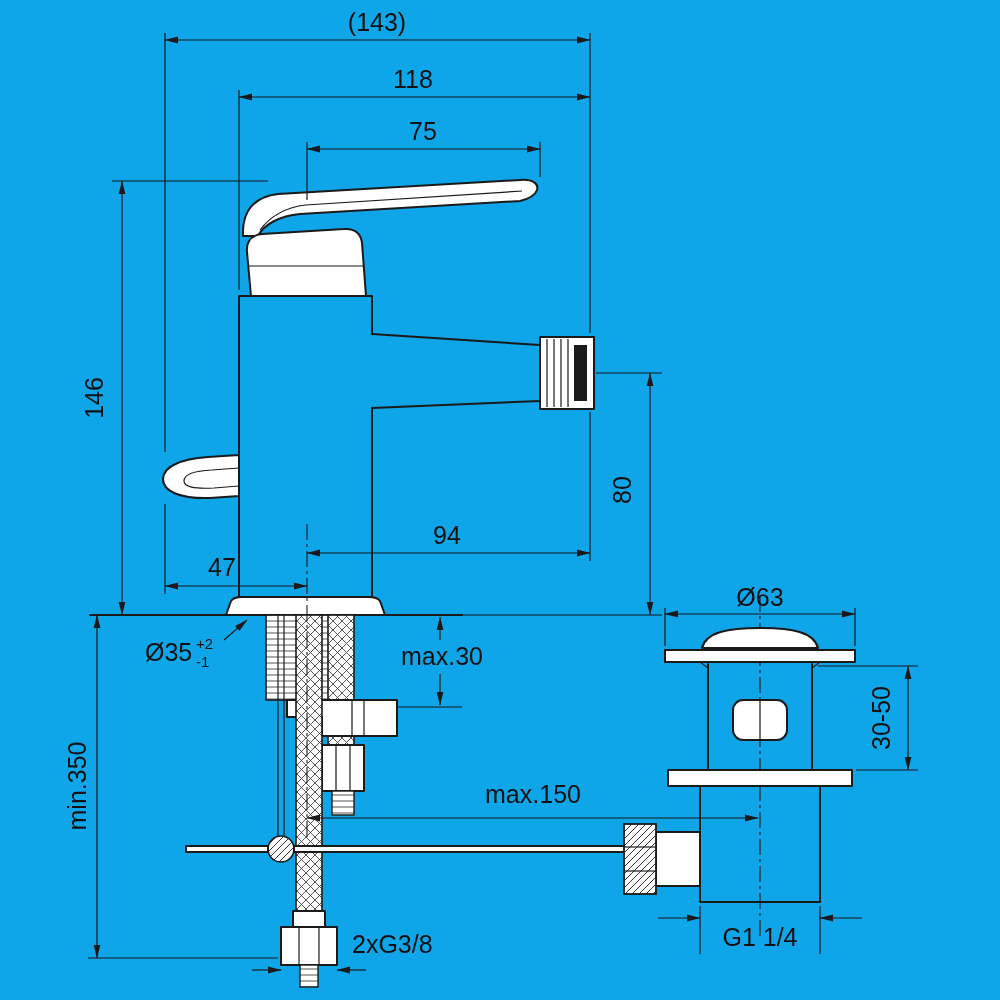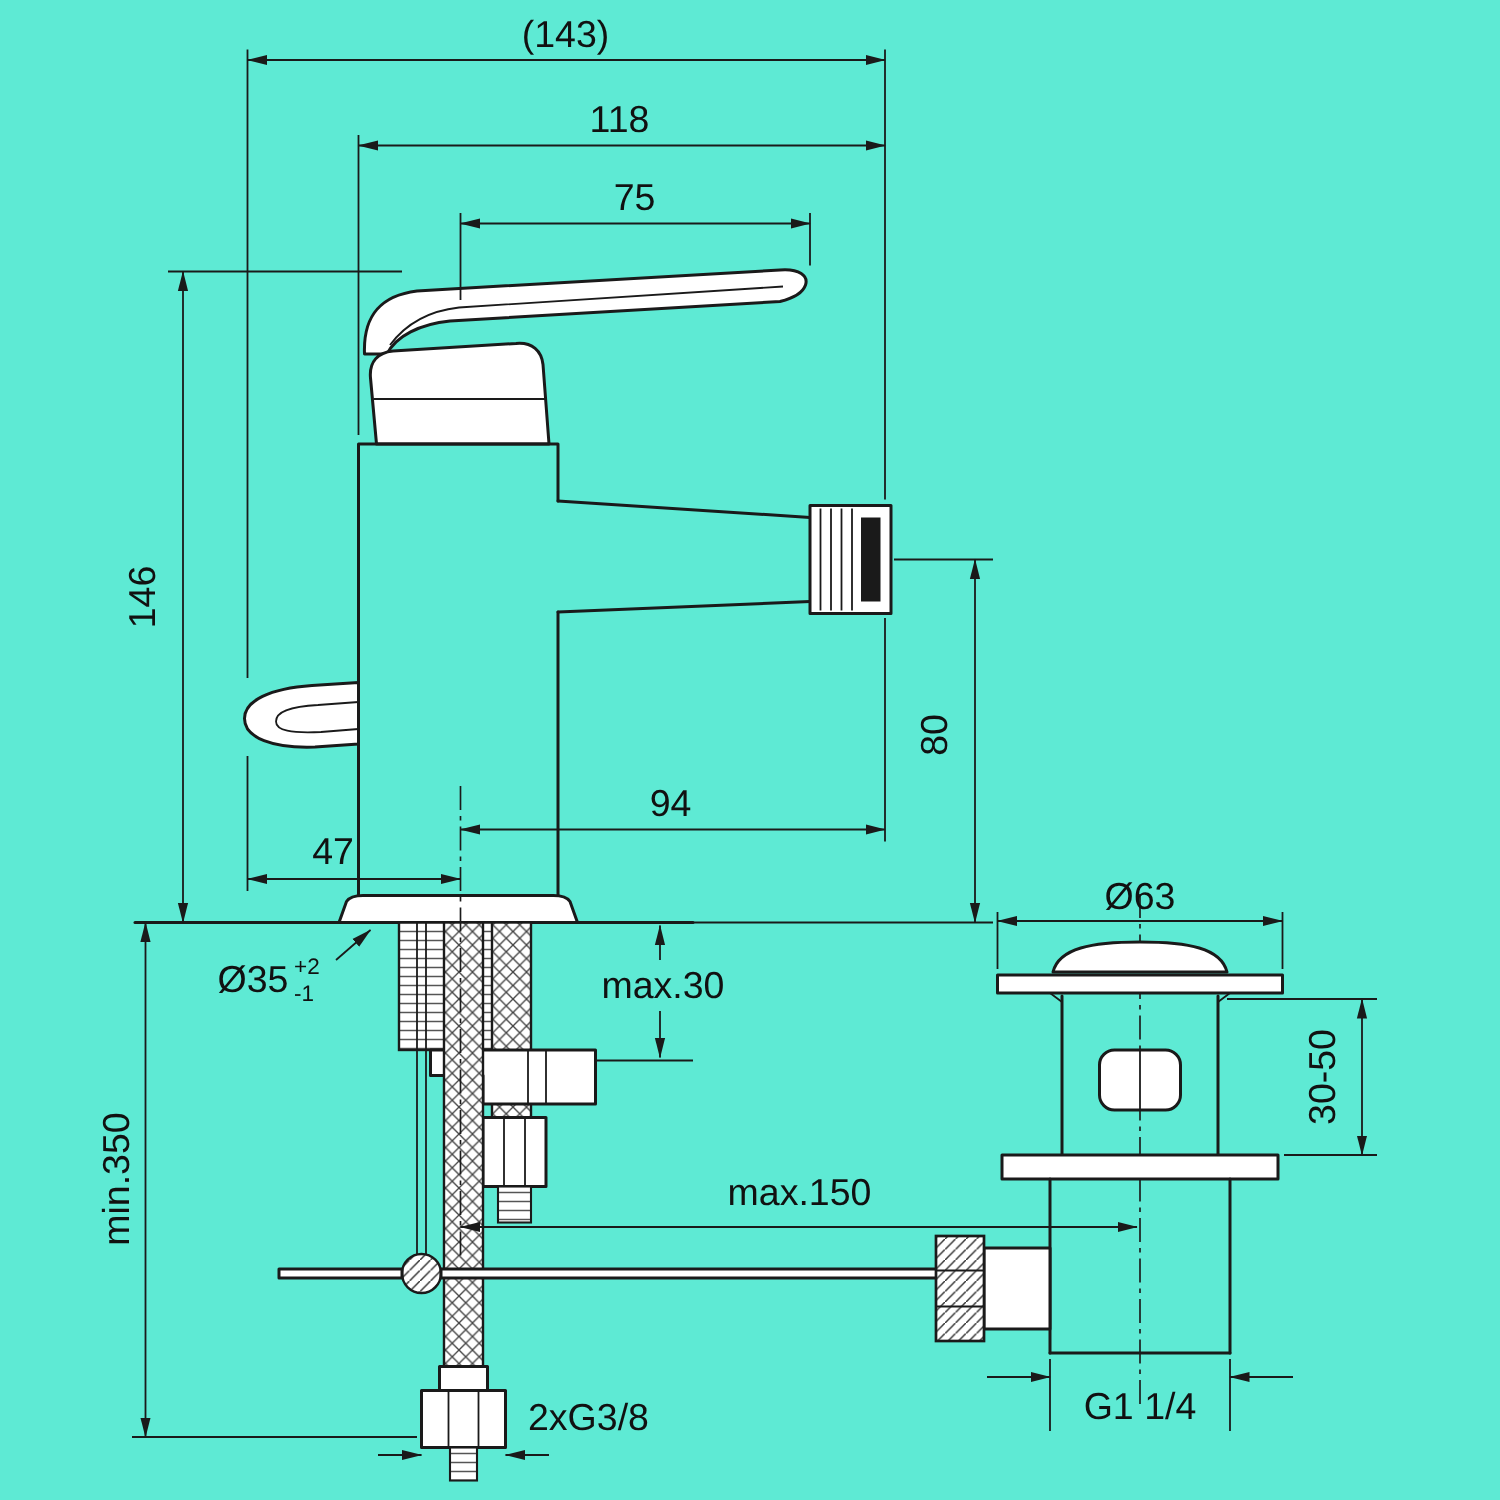--- a/index.html
+++ b/index.html
@@ -1,16 +1,16 @@
 <!DOCTYPE html>
 <html><head>
 <meta charset="utf-8">
 <style>
   html,body{margin:0;padding:0;background:#fff;}
-  #canvas{width:1000px;height:1000px;background:#5eead4;position:relative;overflow:hidden;}
+  #canvas{width:1000px;height:1000px;background:#0ea5e9;position:relative;overflow:hidden;}
   svg{display:block;}
   .ol{fill:none;stroke:#1a1a1a;stroke-width:2;stroke-linejoin:round;stroke-linecap:round;}
   .ol-f{fill:#ffffff;stroke:#1a1a1a;stroke-width:2;stroke-linejoin:round;}
   .thin{fill:none;stroke:#1a1a1a;stroke-width:1.2;}
   .dim{fill:none;stroke:#1a1a1a;stroke-width:1.2;}
   .cl{fill:none;stroke:#1a1a1a;stroke-width:1.1;stroke-dasharray:16 4 3 4;}
   text.lbl{font-family:"Liberation Sans",sans-serif;font-size:25px;fill:#111;}
   text.tol{font-family:"Liberation Sans",sans-serif;font-size:15px;fill:#111;}
   .mid{text-anchor:middle;}
 </style>

